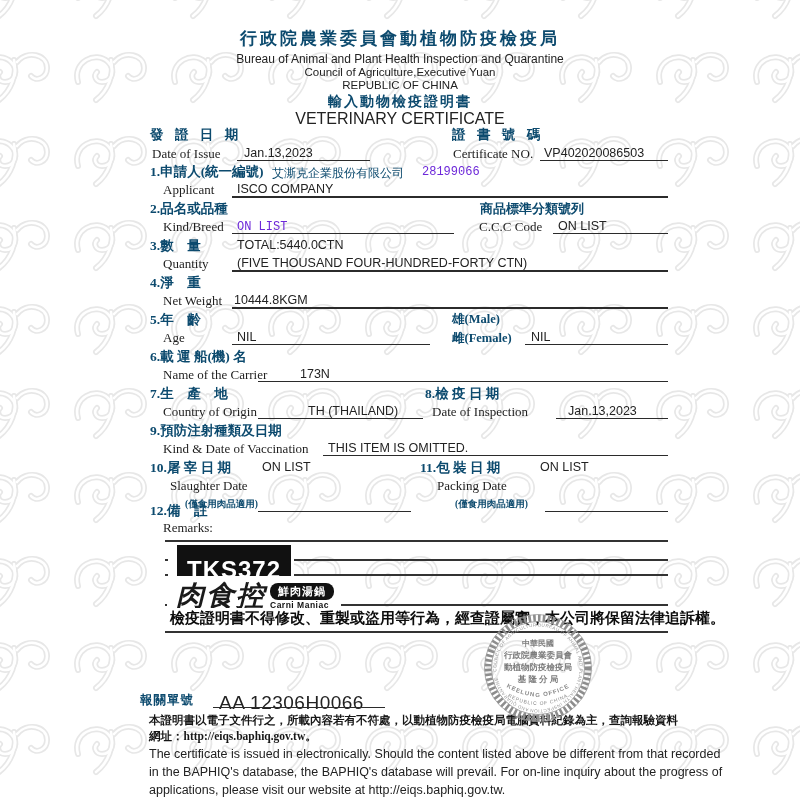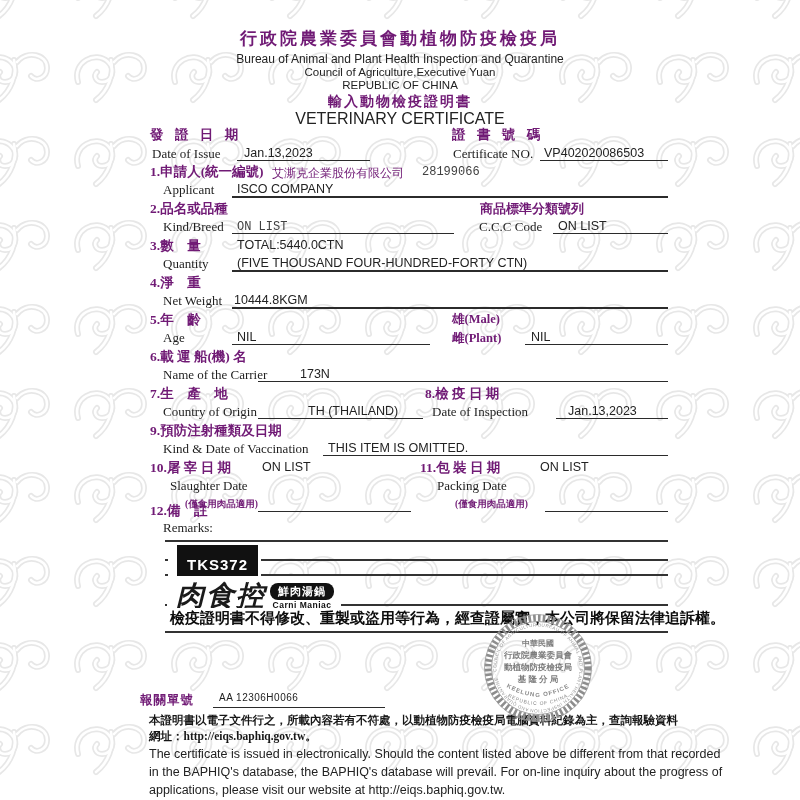--- a/index.html
+++ b/index.html
@@ -1,33 +1,33 @@
 <!DOCTYPE html>
 <html><head>
 <meta charset="utf-8">
 <style>
   html,body{margin:0;padding:0;}
   body{width:800px;height:800px;position:relative;background:#ffffff;overflow:hidden;
        font-family:"Liberation Serif","DejaVu Serif",serif;color:#1a1a1a;}
   .abs{position:absolute;white-space:nowrap;}
   
-  .cn{font-family:"Liberation Serif","DejaVu Serif",serif;font-weight:bold;color:#701a75;}
+  .cn{font-family:"Liberation Serif","DejaVu Serif",serif;font-weight:bold;color:#0c4a6e;}
   .enlbl{font-family:"Liberation Serif","DejaVu Serif",serif;font-size:13px;color:#1d1d1d;}
   .val{font-family:"Liberation Sans","DejaVu Sans",sans-serif;font-size:12.5px;color:#222;}
-  .valmono{font-family:"Liberation Mono","DejaVu Sans Mono",monospace;font-size:12px;color:#404040;}
+  .valmono{font-family:"Liberation Mono","DejaVu Sans Mono",monospace;font-size:12px;color:#6d28d9;}
   .center{left:0;width:800px;text-align:center;}
   .ul{position:absolute;border-bottom:1.6px solid #2b2b2b;height:0;}
   .rule{position:absolute;border-bottom:2px solid #333;height:0;z-index:1;}
   .stmt{position:absolute;z-index:2;background:#fff;padding:1px 3px;display:flex;align-items:center;}
   .big{font-family:"Liberation Serif","DejaVu Serif",serif;font-weight:bold;color:#0d0d0d;}
   .authbox{background:#111;color:#fff;font-family:"Liberation Sans","DejaVu Sans",sans-serif;
-           font-weight:bold;font-size:15px;padding:11px 10px;margin-left:6px;letter-spacing:1px;}
+           font-weight:bold;font-size:24px;padding:11px 10px;margin-left:6px;letter-spacing:1px;}
   .script{font-family:"Liberation Serif","DejaVu Serif",serif;font-style:italic;font-weight:bold;
           font-size:28px;letter-spacing:2px;}
-  .badgewrap{display:inline-flex;flex-direction:column;align-items:center;margin:0 4px;}
+  .badgewrap{display:inline-flex;flex-direction:column;align-items:flex-start;margin:0 4px;}
   .badge{background:#111;color:#fff;font-weight:bold;font-size:11px;border-radius:8px;
          padding:1px 8px;letter-spacing:1px;}
   .badgecap{font-family:"Liberation Sans","DejaVu Sans",sans-serif;font-weight:bold;font-size:8.5px;
             color:#111;margin-top:0px;letter-spacing:0.5px;}
   .note-cn{font-family:"Liberation Serif","DejaVu Serif",serif;font-weight:bold;font-size:11.5px;color:#161616;}
   .note-en{font-family:"Liberation Sans","DejaVu Sans",sans-serif;font-size:12.5px;color:#222;}
   svg text{font-family:"Liberation Sans","DejaVu Sans",sans-serif;}
 </style>
 </head>
 <body>
@@ -97,21 +97,21 @@
 <div class="abs cn" style="left:150px;top:274px;font-size:13.5px;">4.淨　重</div>
 <div class="abs enlbl" style="left:163px;top:293px;">Net Weight</div>
 <div class="abs val" style="left:234px;top:293px;">10444.8KGM</div>
 <div class="ul" style="left:232px;top:307px;width:436px;border-bottom-width:2px;"></div>
 
 <div class="abs cn" style="left:150px;top:311px;font-size:13.5px;">5.年　齡</div>
 <div class="abs cn" style="left:452px;top:311px;font-size:12.5px;">雄(Male)</div>
 <div class="abs enlbl" style="left:163px;top:330px;">Age</div>
 <div class="abs val" style="left:237px;top:330px;">NIL</div>
 <div class="ul" style="left:232px;top:344px;width:198px;"></div>
-<div class="abs cn" style="left:452px;top:330px;font-size:12.5px;">雌(Plant)</div>
+<div class="abs cn" style="left:452px;top:330px;font-size:12.5px;">雌(Female)</div>
 <div class="abs val" style="left:531px;top:330px;">NIL</div>
 <div class="ul" style="left:525px;top:344px;width:143px;"></div>
 
 <div class="abs cn" style="left:150px;top:348px;font-size:13.5px;">6.載 運 船(機) 名</div>
 <div class="abs enlbl" style="left:163px;top:367px;">Name of the Carrier</div>
 <div class="abs val" style="left:300px;top:367px;">173N</div>
 <div class="ul" style="left:258px;top:381px;width:410px;"></div>
 
 <div class="abs cn" style="left:150px;top:385px;font-size:13.5px;">7.生　產　地</div>
 <div class="abs cn" style="left:425px;top:385px;font-size:13.5px;">8.檢 疫 日 期</div>
@@ -181,20 +181,20 @@
   <text x="56" y="70" text-anchor="middle" font-size="8.5" font-weight="bold" fill="#7d7d7d" style="font-family:'Liberation Serif',serif;">基 隆 分 局</text>
   <text font-size="6" font-weight="bold" fill="#8a8a8a" letter-spacing="1">
     <textPath href="#officeArc" startOffset="50%" text-anchor="middle">KEELUNG OFFICE</textPath>
   </text>
   <text font-size="5" fill="#8a8a8a" letter-spacing="0.8">
     <textPath href="#countryArc" startOffset="50%" text-anchor="middle">REPUBLIC OF CHINA</textPath>
   </text>
 </svg>
 
 <div class="abs cn" style="left:140px;top:692px;font-size:12.5px;letter-spacing:1px;">報關單號</div>
-<div class="abs val" style="left:219px;top:692px;font-size:10px;letter-spacing:0.5px;">AA 12306H0066</div>
+<div class="abs val" style="left:219px;top:692px;font-size:19px;letter-spacing:0.5px;">AA 12306H0066</div>
 <div class="ul" style="left:213px;top:707px;width:172px;"></div>
 
 <div class="abs note-cn" style="left:149px;top:713px;">本證明書以電子文件行之，所載內容若有不符處，以動植物防疫檢疫局電腦資料紀錄為主，查詢報驗資料</div>
 <div class="abs note-cn" style="left:149px;top:729px;">網址：http://eiqs.baphiq.gov.tw。</div>
 <div class="abs note-en" style="left:149px;top:747px;">The certificate is issued in electronically. Should the content listed above be different from that recorded</div>
 <div class="abs note-en" style="left:149px;top:765px;">in the BAPHIQ's database, the BAPHIQ's database will prevail. For on-line inquiry about the progress of</div>
 <div class="abs note-en" style="left:149px;top:783px;">applications, please visit our website at http://eiqs.baphiq.gov.tw.</div>
 
 </body></html>

